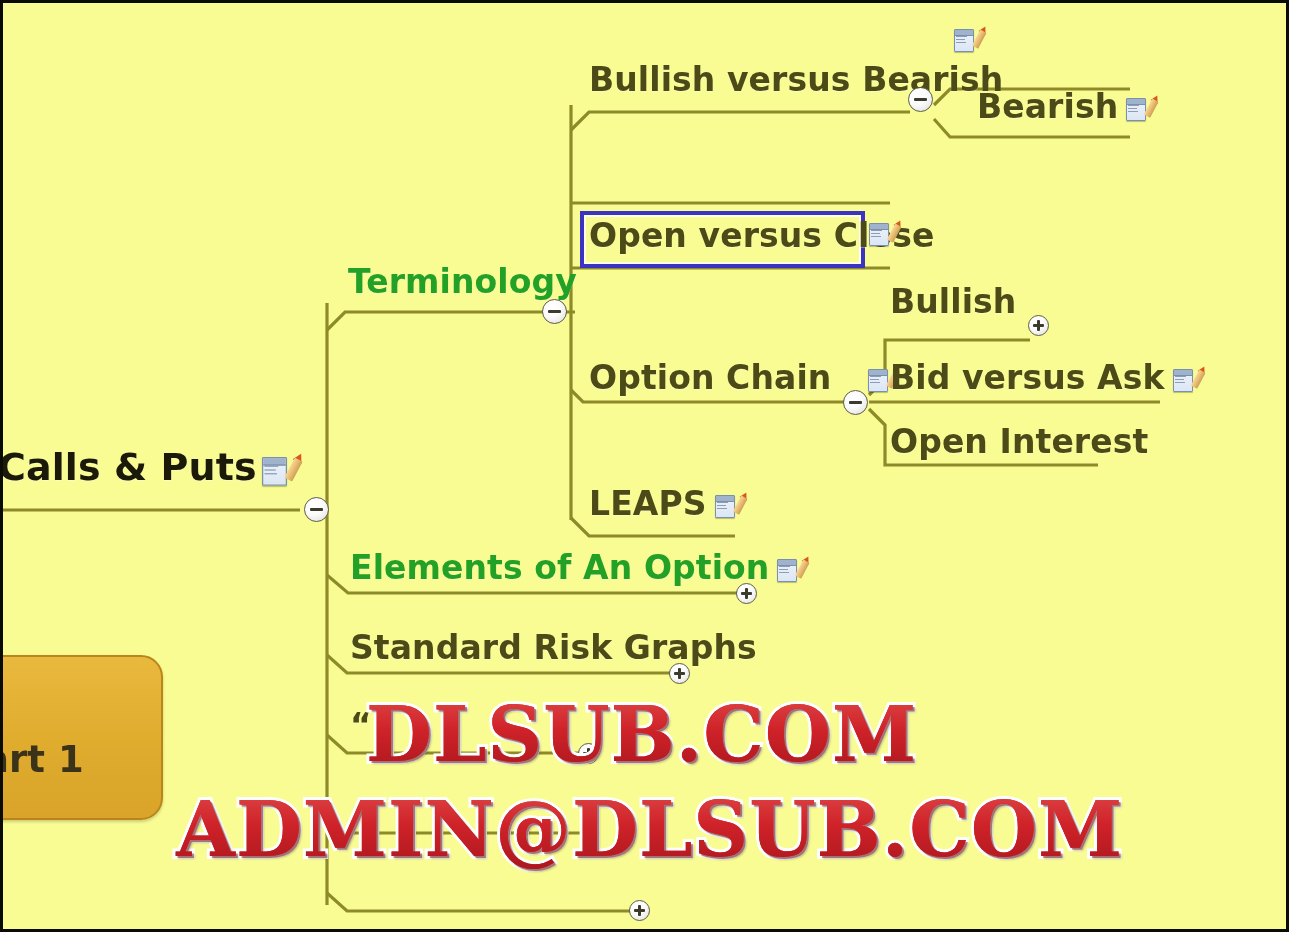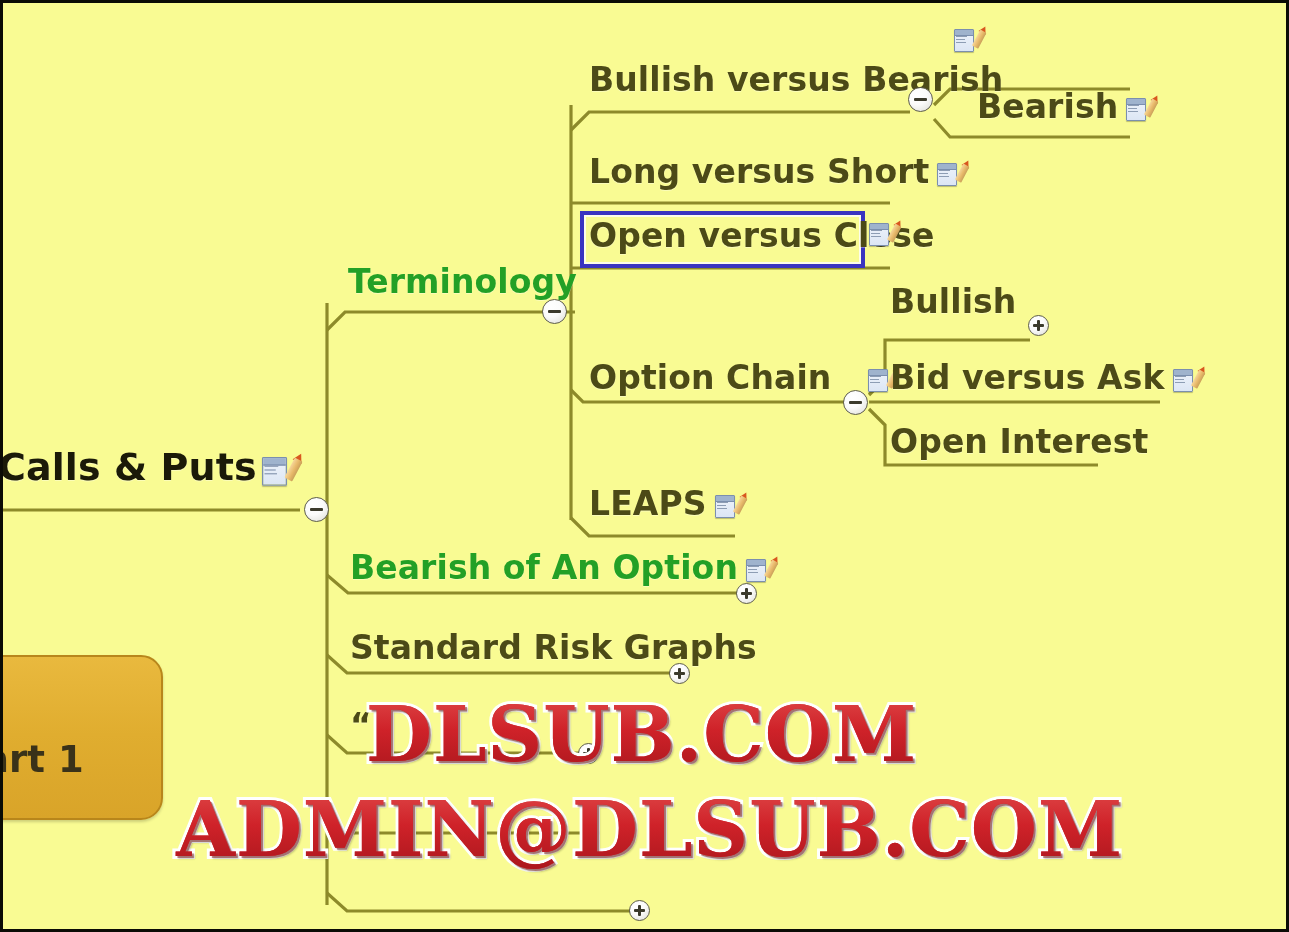--- a/index.html
+++ b/index.html
@@ -276,35 +276,20 @@
           <i></i>
           <i></i>
         </span>
       <span class="pencil">
           <span class="tipc"></span>
           <span class="body"></span>
         </span>
     </span>
   </div>
 
-  <div class="node" style="left:589px;top:152px;">
-    <span class="txt" style="font-size:33px;">Long versus Short</span>
-    <span class="note-icon">
-      <span class="page"></span>
-        <span class="lines">
-          <i></i>
-          <i></i>
-          <i></i>
-        </span>
-      <span class="pencil">
-          <span class="tipc"></span>
-          <span class="body"></span>
-        </span>
-    </span>
-  </div>
 
   <div class="selected-box" style="left:580px;top:211px;width:285px;height:57px;"></div>
   <div class="node" style="left:589px;top:216px;">
     <span class="txt" style="font-size:33px;">Open versus Close</span>
   </div>
   <div class="node" style="left:868px;top:218px;">
     <span class="note-icon">
       <span class="page"></span>
         <span class="lines">
           <i></i>
@@ -370,21 +355,21 @@
           <span class="body"></span>
         </span>
     </span>
   </div>
 
   <div class="node" style="left:890px;top:422px;">
     <span class="txt" style="font-size:33px;">Open Interest</span>
   </div>
 
   <div class="node green" style="left:350px;top:548px;">
-    <span class="txt" style="font-size:33px;">Bearish of An Option</span>
+    <span class="txt" style="font-size:33px;">Elements of An Option</span>
     <span class="note-icon">
       <span class="page"></span>
         <span class="lines">
           <i></i>
           <i></i>
           <i></i>
         </span>
       <span class="pencil">
           <span class="tipc"></span>
           <span class="body"></span>

